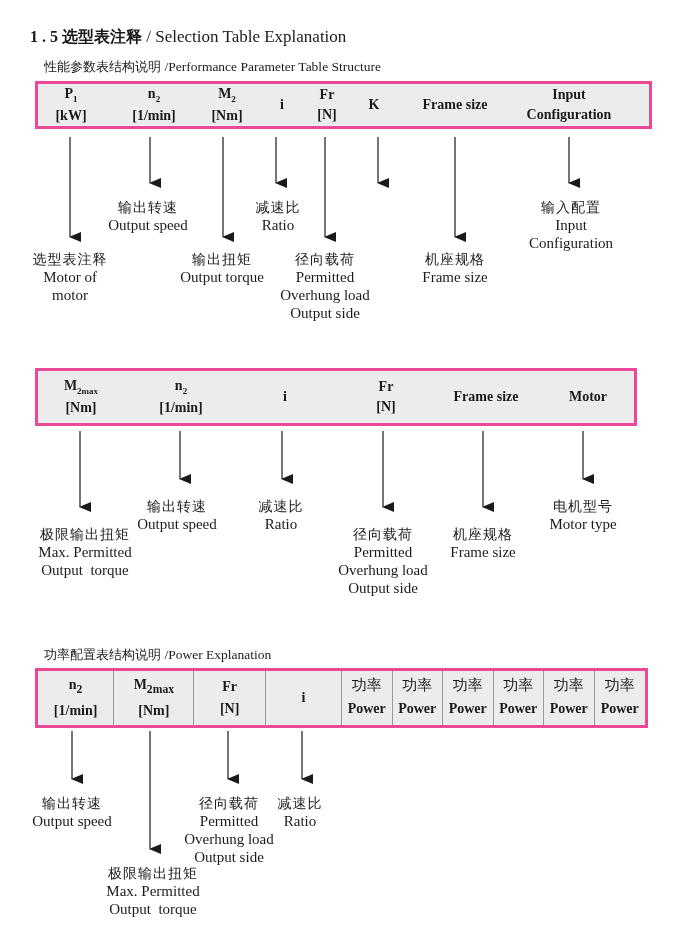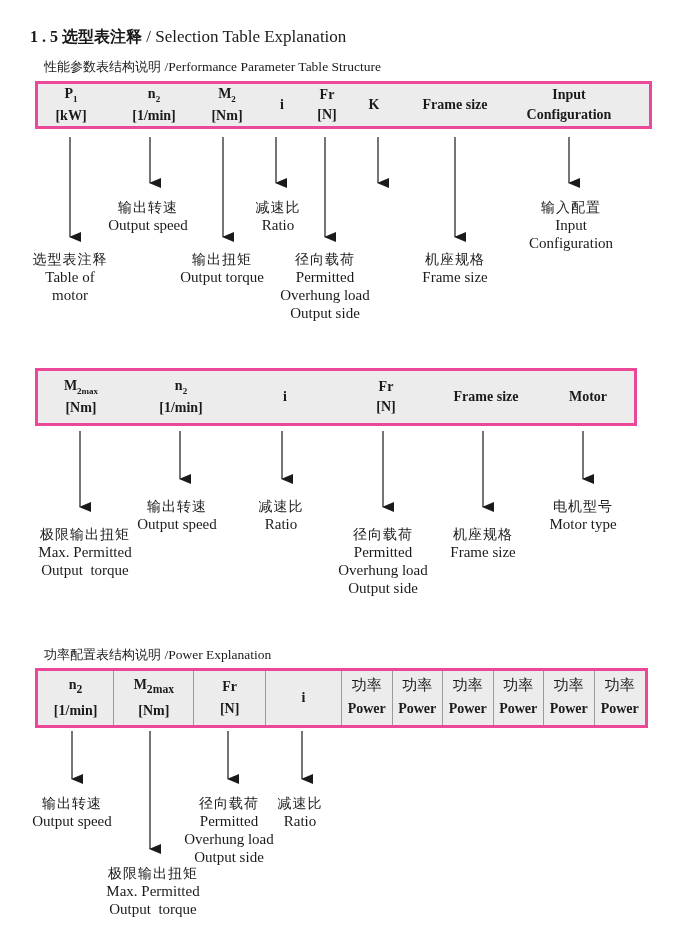--- a/index.html
+++ b/index.html
@@ -67,21 +67,21 @@
     <div class="hcell" style="left:33px"><span class="l"><span>P</span><sub>1</sub></span><span class="l">[kW]</span></div>
     <div class="hcell" style="left:116px"><span class="l"><span>n</span><sub>2</sub></span><span class="l">[1/min]</span></div>
     <div class="hcell" style="left:189px"><span class="l"><span>M</span><sub>2</sub></span><span class="l">[Nm]</span></div>
     <div class="hcell" style="left:244px"><span class="l"><span>i</span></span></div>
     <div class="hcell" style="left:289px"><span class="l"><span>Fr</span></span><span class="l">[N]</span></div>
     <div class="hcell" style="left:336px"><span class="l"><span>K</span></span></div>
     <div class="hcell" style="left:417px"><span class="l"><span>Frame size</span></span></div>
     <div class="hcell" style="left:531px"><span class="l"><span>Input</span></span><span class="l">Configuration</span></div>
   </div>
 
-  <div class="lab" style="left:70px;  top:250px"><span class="l zh">选型表注释</span><span class="l">Table of</span><span class="l">motor</span></div>
+  <div class="lab" style="left:70px;  top:250px"><span class="l zh">选型表注释</span><span class="l">Motor of</span><span class="l">motor</span></div>
   <div class="lab" style="left:148px; top:198px"><span class="l zh">输出转速</span><span class="l">Output speed</span></div>
   <div class="lab" style="left:222px; top:250px"><span class="l zh">输出扭矩</span><span class="l">Output torque</span></div>
   <div class="lab" style="left:278px; top:198px"><span class="l zh">减速比</span><span class="l">Ratio</span></div>
   <div class="lab" style="left:325px; top:250px"><span class="l zh">径向载荷</span><span class="l">Permitted</span><span class="l">Overhung load</span><span class="l">Output side</span></div>
   <div class="lab" style="left:455px; top:250px"><span class="l zh">机座规格</span><span class="l">Frame size</span></div>
   <div class="lab" style="left:571px; top:198px"><span class="l zh">输入配置</span><span class="l">Input</span><span class="l">Configuration</span></div>
 
 
   <div class="tbox" style="left:35px; top:368px; width:602px; height:58px;">
     <div class="hcell" style="left:43px"><span class="l"><span>M</span><sub>2max</sub></span><span class="l">[Nm]</span></div>

